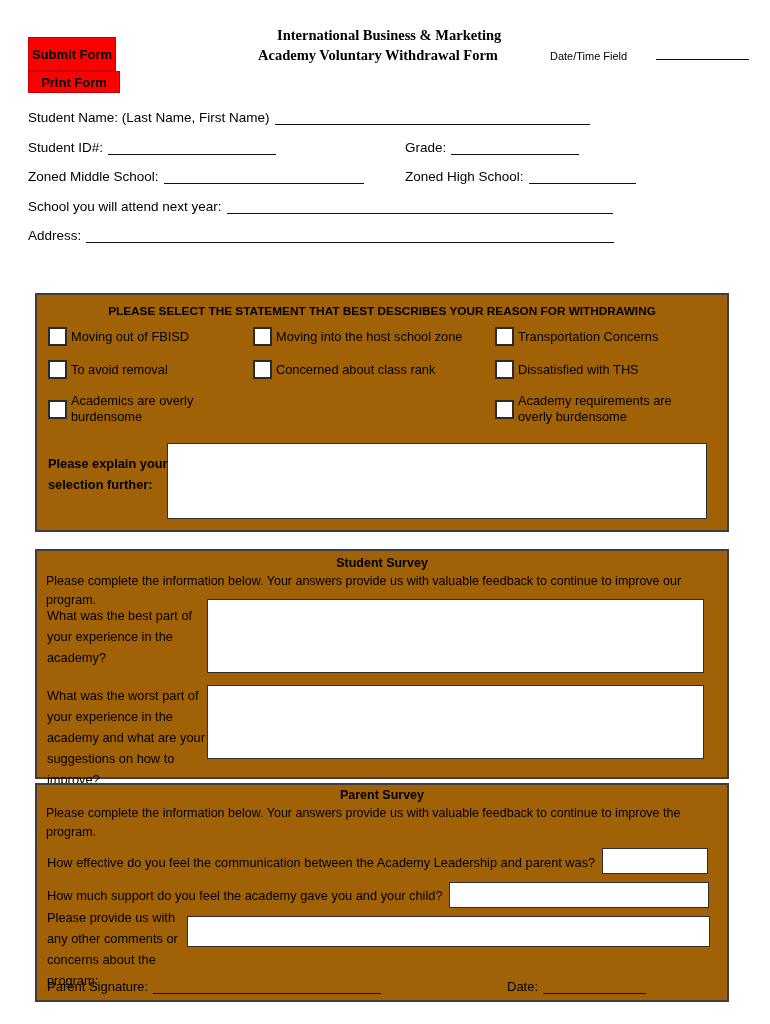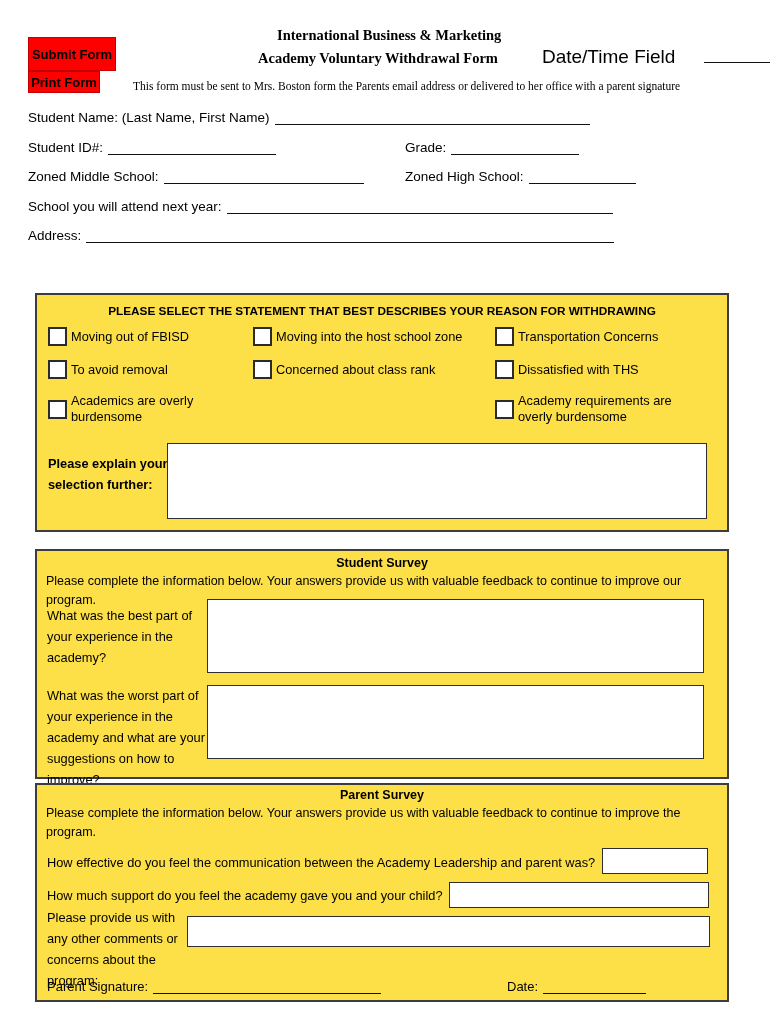--- a/index.html
+++ b/index.html
@@ -18,32 +18,32 @@
     border:1px solid #c40000;
     font-family:"Liberation Sans", sans-serif;
     font-weight:bold; font-size:13px;
     display:flex; align-items:center; justify-content:center;
     cursor:pointer; padding:0;
   }
 
   
   .hdr-serif { font-family:"Liberation Serif", serif; font-weight:bold; font-size:14.5px; white-space:nowrap; }
   .hdr-line2 { display:flex; align-items:baseline; white-space:nowrap;gap:24px; }
-  .hdr-dt { font-family:"Liberation Sans", sans-serif; font-weight:normal; font-size:19px; margin-left:20px; }
+  .hdr-dt { font-family:"Liberation Sans", sans-serif; font-weight:normal; font-size:11px; margin-left:28px; }
   .note { font-family:"Liberation Serif", serif; font-size:11.5px; white-space:nowrap; }
 
   
   .field { position:absolute; font-size:13.5px; white-space:nowrap; }
   .uline {
     display:inline-block; height:14px; border-bottom:1.3px solid #111;
     vertical-align:bottom; margin-left:5px;
   }
 
   
-  .box { position:absolute; border:2px solid #3d3d3d; background:#fde047; }
+  .box { position:absolute; border:2px solid #3d3d3d; background:#a16207; }
   .box-title { position:absolute; left:0; right:0; text-align:center; font-weight:bold; }
   .intro { position:absolute; font-size:12.5px; line-height:19px; }
 
   
   .cb-cell { position:absolute; display:flex; align-items:center; gap:4px; }
   .cb {
     width:19px; height:19px; border:2px solid #2b2b2b; background:#fff;
     flex:0 0 auto; cursor:pointer;
   }
   .cb-label { font-size:12.8px; line-height:16px; }
@@ -57,29 +57,28 @@
     resize:none; font-family:"Liberation Sans", sans-serif; font-size:12.5px;
     padding:2px 4px; outline:none;
   }
 </style>
 </head>
 <body>
 
 <div class="page">
 
   <button class="red-btn" style="left:28px;top:37px;width:88px;height:34px;">Submit Form</button>
-  <button class="red-btn" style="left:28px;top:71px;width:72px;height:22px;">Print Form</button>
+  <button class="red-btn" style="left:28px;top:71px;width:92px;height:22px;">Print Form</button>
 
   <div class="abs hdr-serif" style="left:277px;top:27px;">International Business &amp; Marketing</div>
   <div class="abs hdr-line2" style="left:258px;top:46px;">
     <span class="hdr-serif">Academy Voluntary Withdrawal Form</span>
     <span class="hdr-dt">Date/Time Field</span>
     <span class="uline" style="width:93px;"></span>
   </div>
-  <div class="abs note" style="left:133px;top:80px;">This form must be sent to Mrs. Boston form the Parents email address or delivered to her office with a parent signature</div>
 
   <div class="field" style="left:28px;top:110px;">
     <span>Student Name:  (Last Name, First Name)</span><span class="uline" style="width:315px;"></span>
   </div>
   <div class="field" style="left:28px;top:140px;">
     <span>Student ID#:</span><span class="uline" style="width:168px;"></span>
   </div>
   <div class="field" style="left:405px;top:140px;">
     <span>Grade:</span><span class="uline" style="width:128px;"></span>
   </div>

